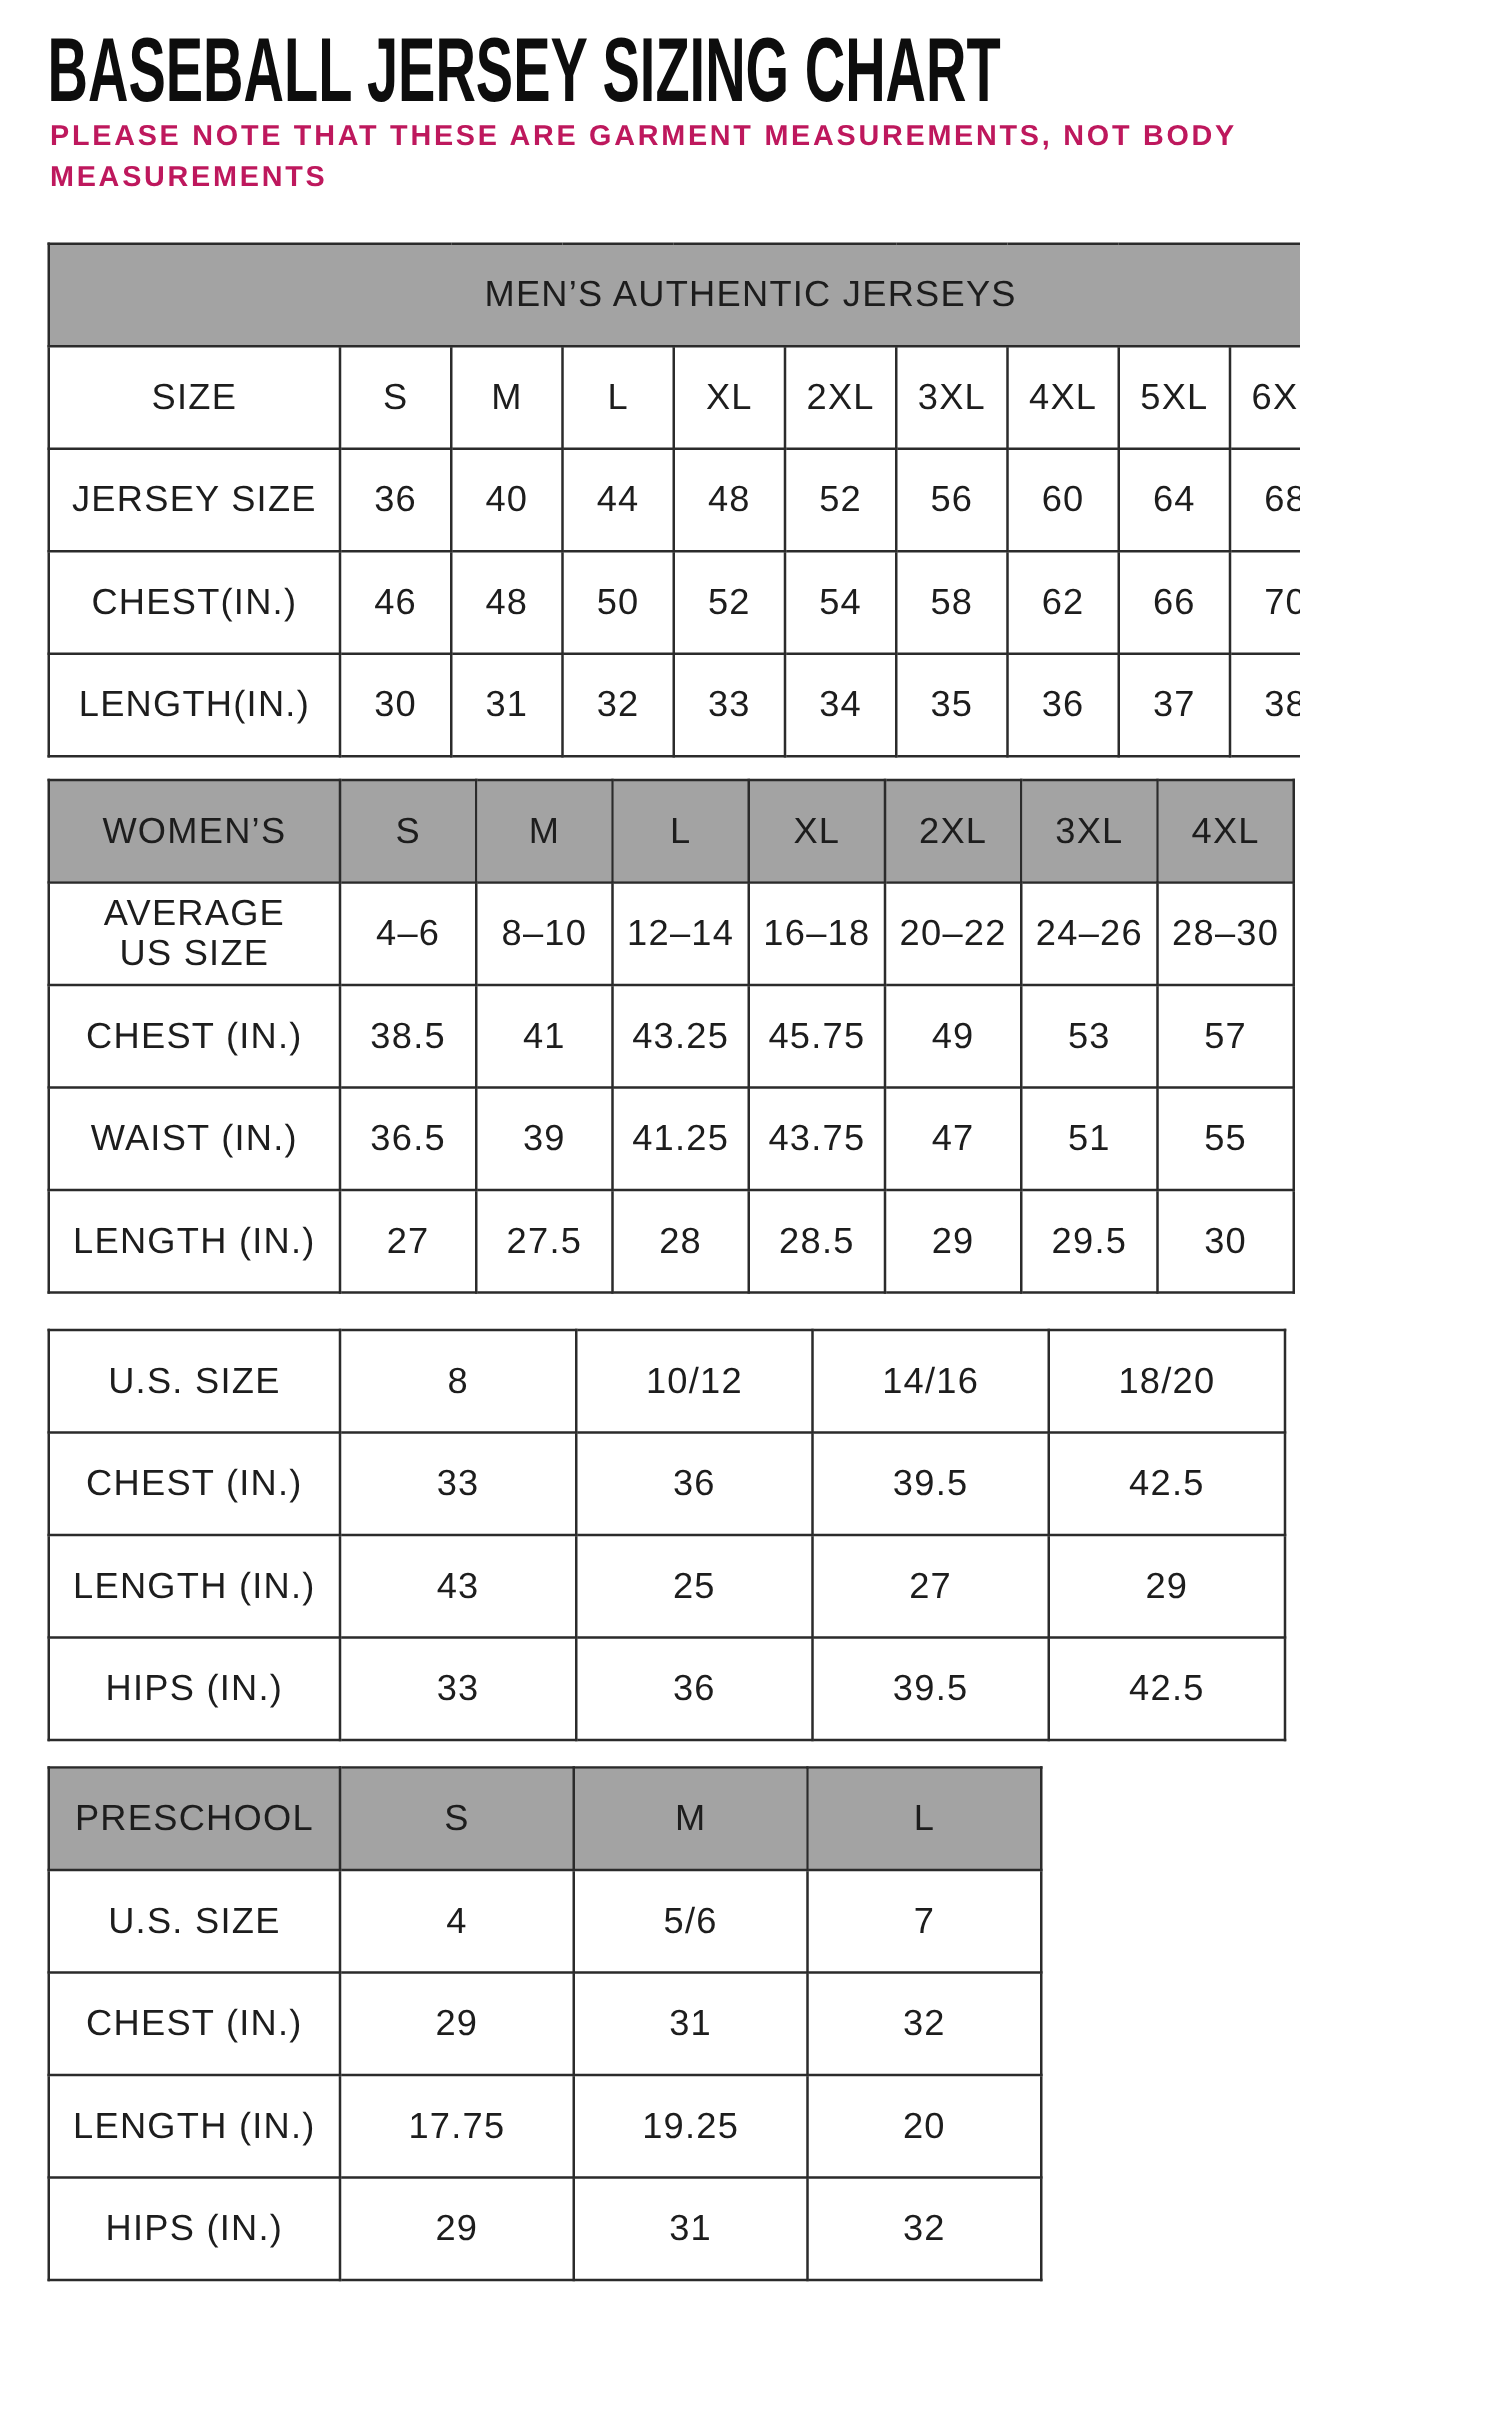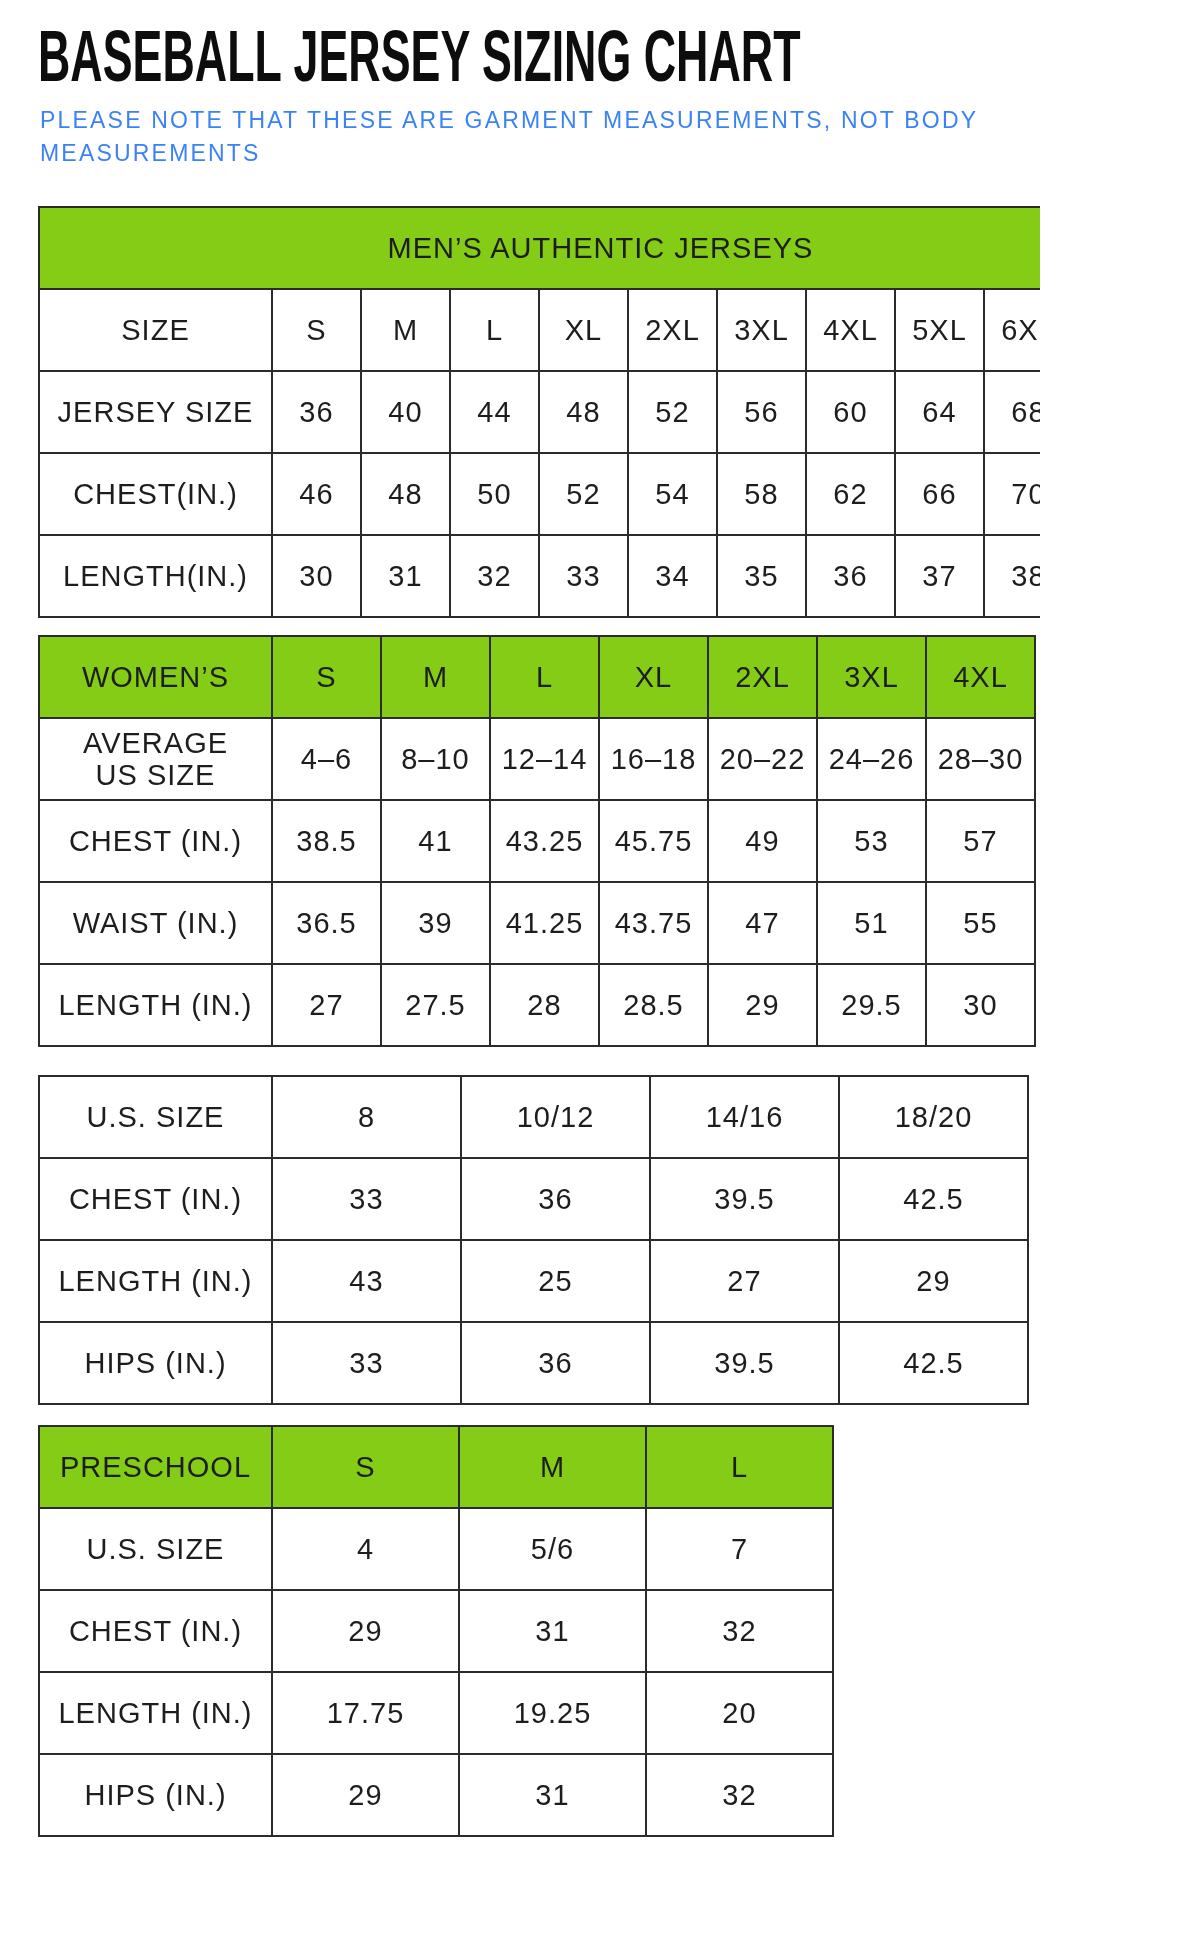--- a/index.html
+++ b/index.html
@@ -2,29 +2,29 @@
 <html><head>
 <meta charset="utf-8">
 <style>
   html,body { margin:0; padding:0; background:#ffffff; }
   body { width:1200px; height:1942px; font-family:"Liberation Sans", sans-serif; color:#1d1d1d; }
   .page { box-sizing:border-box; width:1040px; height:1942px; padding:14px 0 0 38px; overflow:hidden; }
 
   .title { margin:6px 0 0 0; font-size:70px; line-height:72px; font-weight:700; color:#0d0d0d; white-space:nowrap; }
   .title .condensed { display:inline-block; transform:scale(0.64,1.04); transform-origin:0 55%; letter-spacing:0; }
 
-  .note { margin:12px 0 0 2px; max-width:1115px; font-size:23px; line-height:33px;
-          letter-spacing:2.2px; color:#3b82f6; font-weight:400; }
+  .note { margin:0 0 0 2px; max-width:1115px; font-size:23px; line-height:33px;
+          letter-spacing:2.2px; color:#be185d; font-weight:700; }
 
   table.tbl { border-collapse:collapse; table-layout:fixed; }
   table.tbl td { border:2px solid #2b2b2b; text-align:center; vertical-align:middle;
                  padding:0; height:80px; font-size:29px; letter-spacing:1px; color:#1d1d1d;
                  overflow:hidden; }
   td.lbl { font-size:26px; letter-spacing:2px; white-space:pre-line; line-height:32px; }
-  td.gray { background:#84cc16; color:#ffffff; }
+  td.gray { background:#a3a3a3; color:#ffffff; }
   td.hdr { font-size:30px; letter-spacing:2px; }
   td.banner { height:88px; font-size:38px; letter-spacing:5px; }
 
   .mens      { margin-top:36px; width:1123px; }
   .womens    { margin-top:17px; width:996px; }
   .boys      { margin-top:28px; width:989px; }
   .preschool { margin-top:20px; width:794px; }
 </style>
 </head>
 <body>

